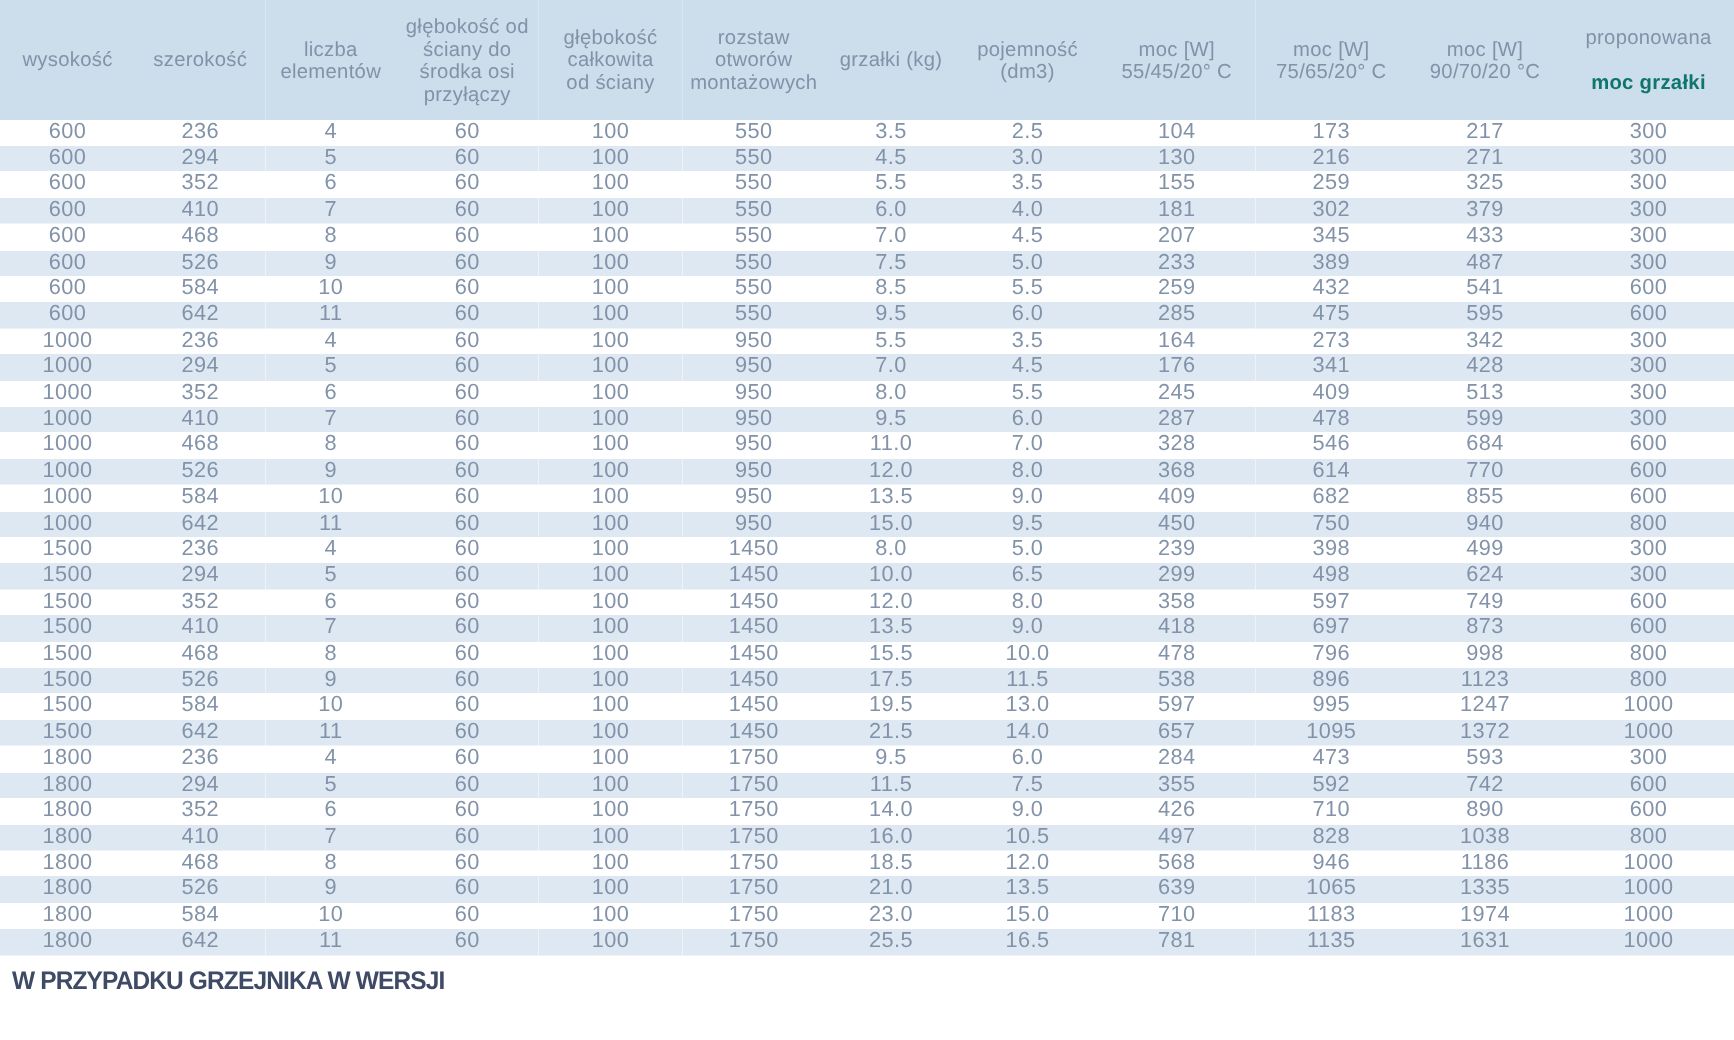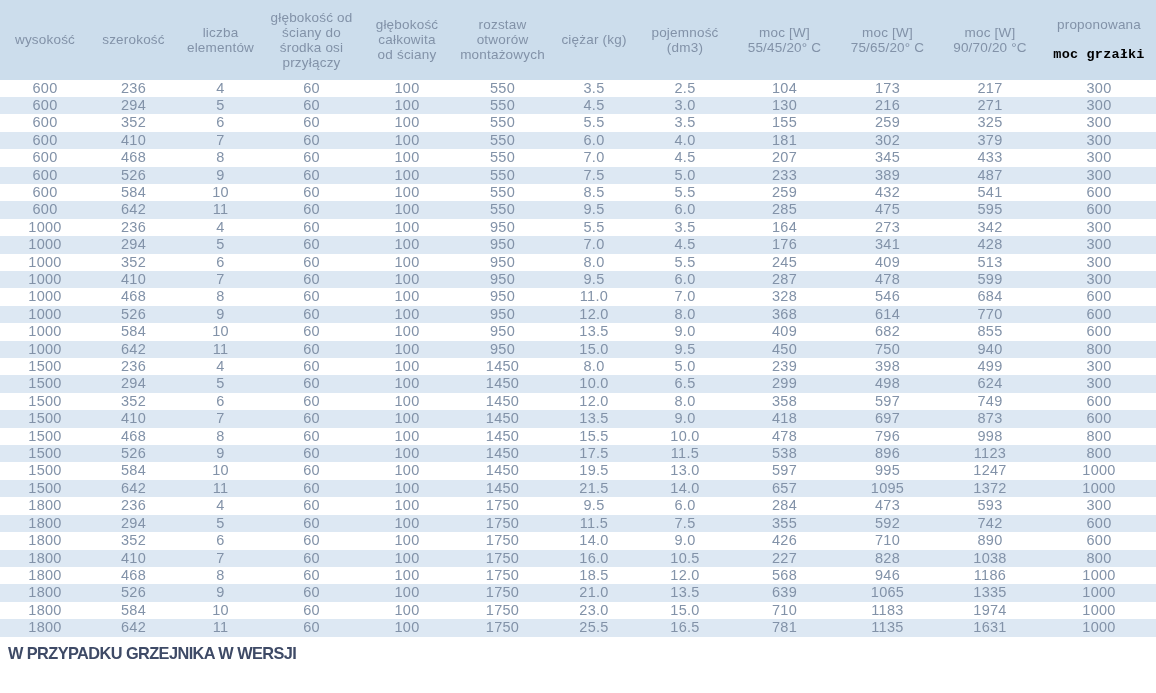--- a/index.html
+++ b/index.html
@@ -25,21 +25,21 @@
     font-size: 13.5px;
     line-height: 1.12;
     text-align: center;
     vertical-align: middle;
     white-space: pre-line;
     height: 64px;
     padding: 2px 0;
     letter-spacing: 0.2px;
   }
   table.spec th .h-line { display: block; }
-  table.spec th .h-line.bold { font-weight: bold; color: #000000; font-family: Liberation Mono, monospace; }
+  table.spec th .h-line.bold { font-weight: bold; color: #0f766e; }
 
   table.spec td {
     color: #8292a8;
     font-size: 14.5px;
     text-align: center;
     height: 17.4px;
     line-height: 17.4px;
     padding: 0;
     letter-spacing: 0.3px;
     white-space: nowrap;
@@ -109,21 +109,21 @@
         <th>głębokość od
 ściany do
 środka osi
 przyłączy</th>
         <th>głębokość
 całkowita
 od ściany</th>
         <th>rozstaw
 otworów
 montażowych</th>
-        <th>ciężar (kg)</th>
+        <th>grzałki (kg)</th>
         <th>pojemność
 (dm3)</th>
         <th>moc [W]
 55/45/20° C</th>
         <th>moc [W]
 75/65/20° C</th>
         <th>moc [W]
 90/70/20 °C</th>
         <th>
           <span class="h-line">proponowana</span>
@@ -512,21 +512,21 @@
         </tr>
         <tr>
           <td>1800</td>
           <td>410</td>
           <td>7</td>
           <td>60</td>
           <td>100</td>
           <td>1750</td>
           <td>16.0</td>
           <td>10.5</td>
-          <td>227</td>
+          <td>497</td>
           <td>828</td>
           <td>1038</td>
           <td>800</td>
         </tr>
         <tr>
           <td>1800</td>
           <td>468</td>
           <td>8</td>
           <td>60</td>
           <td>100</td>

